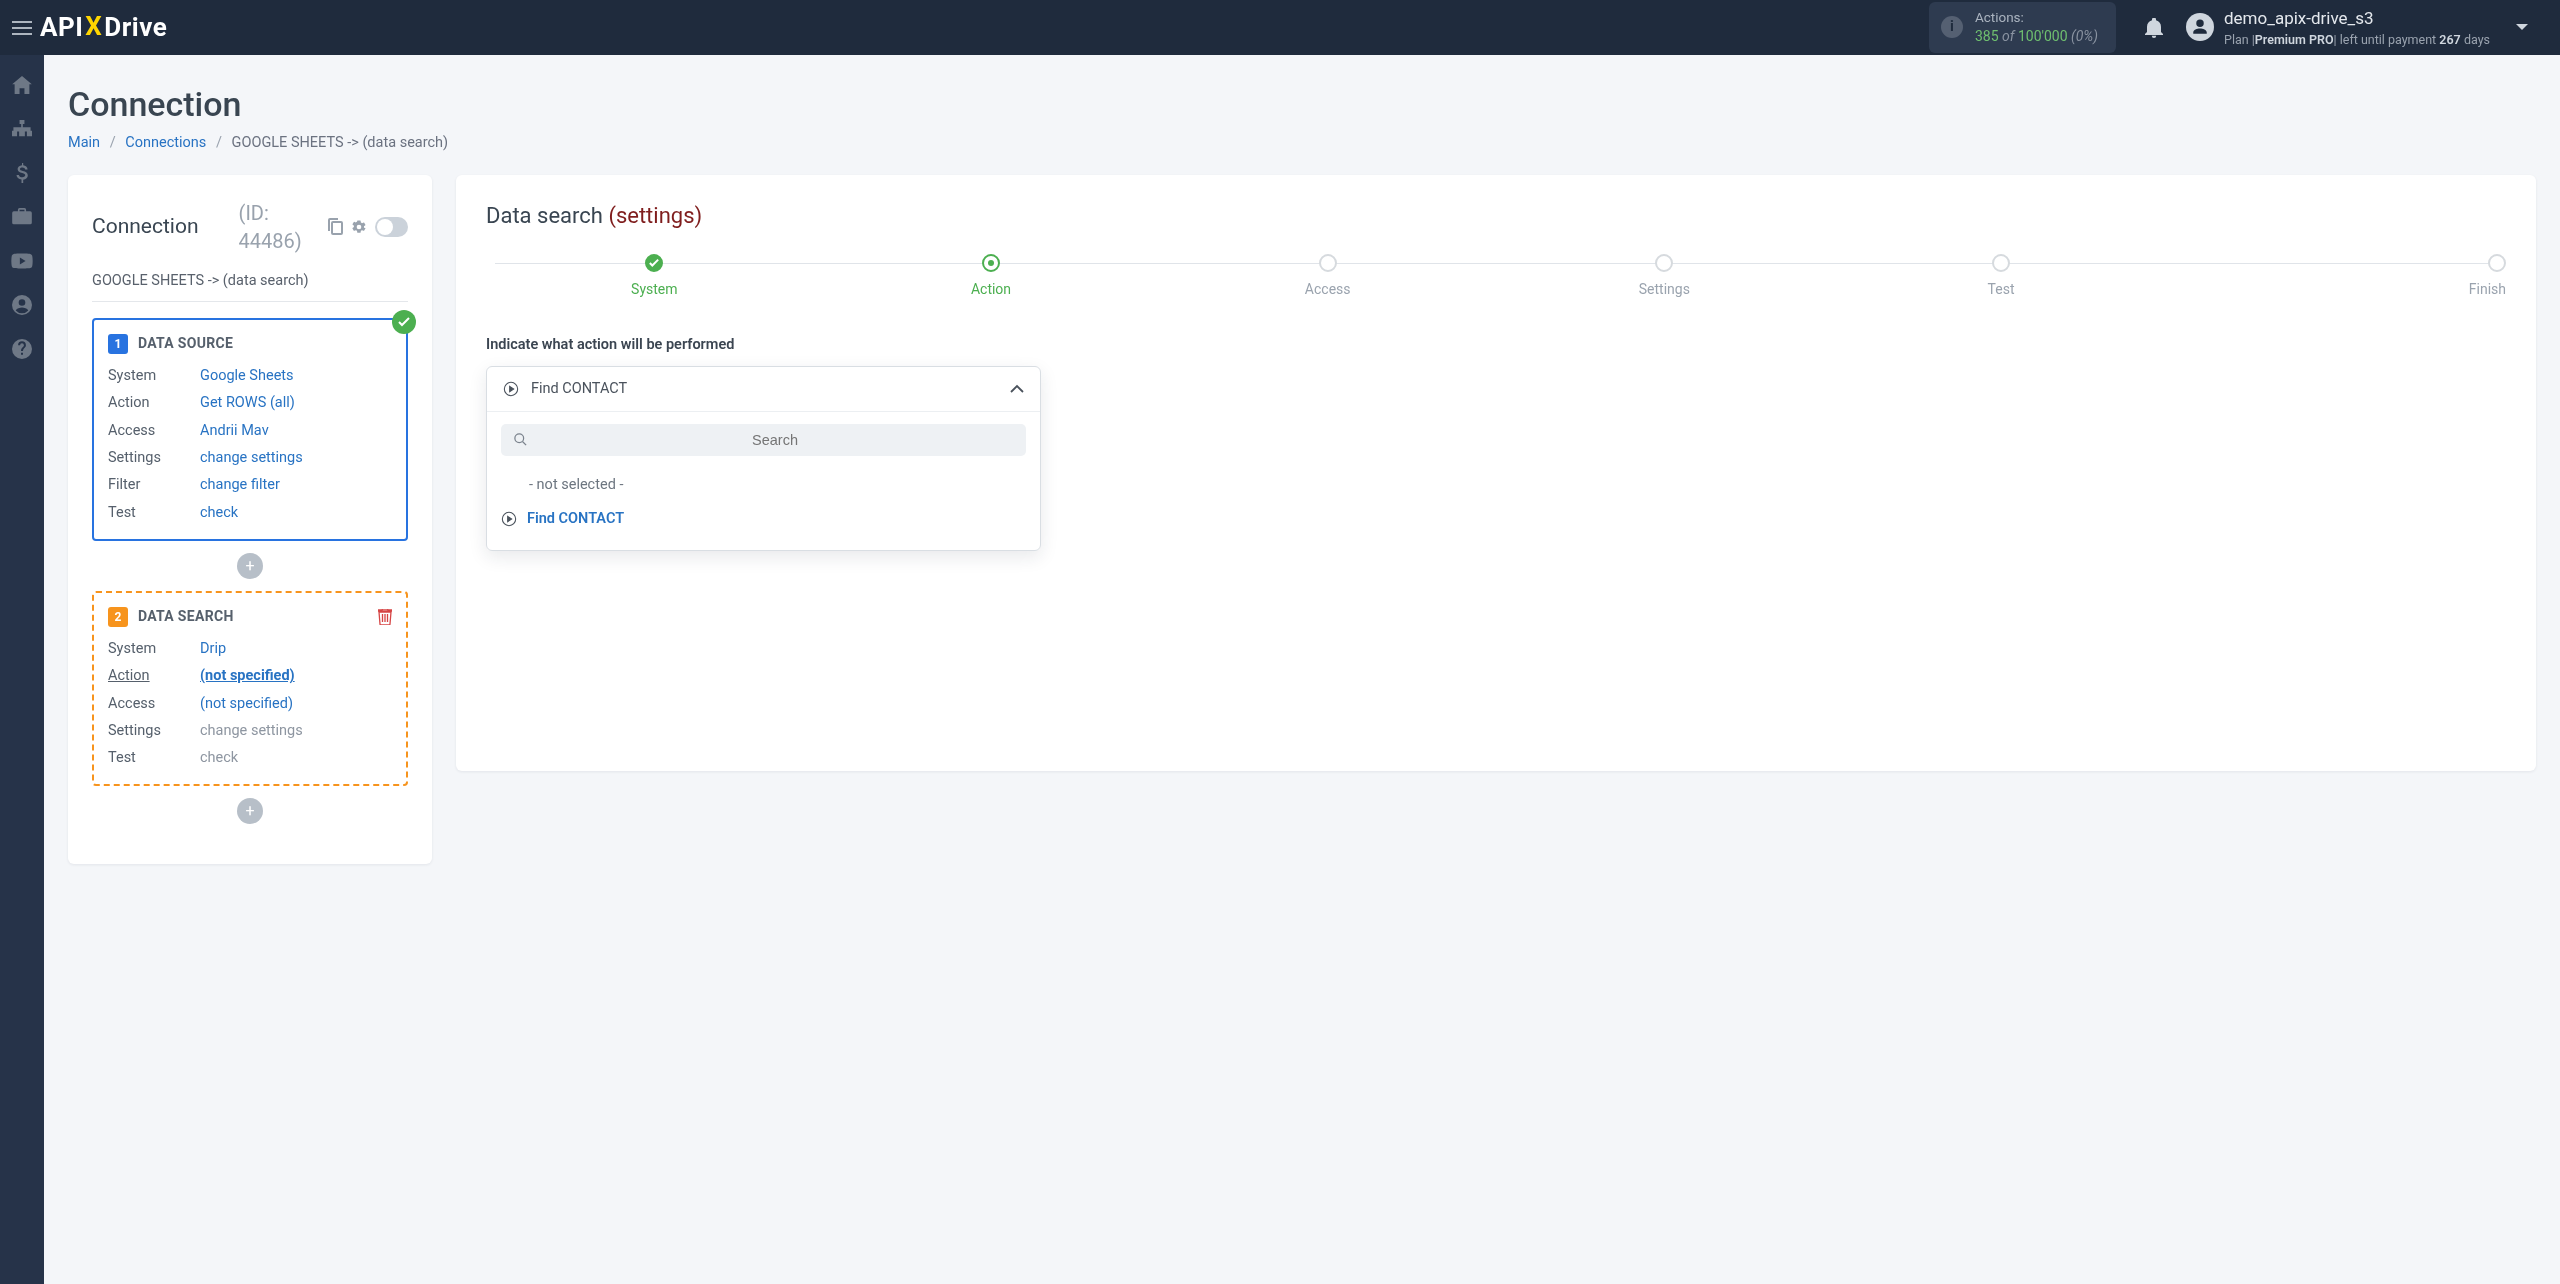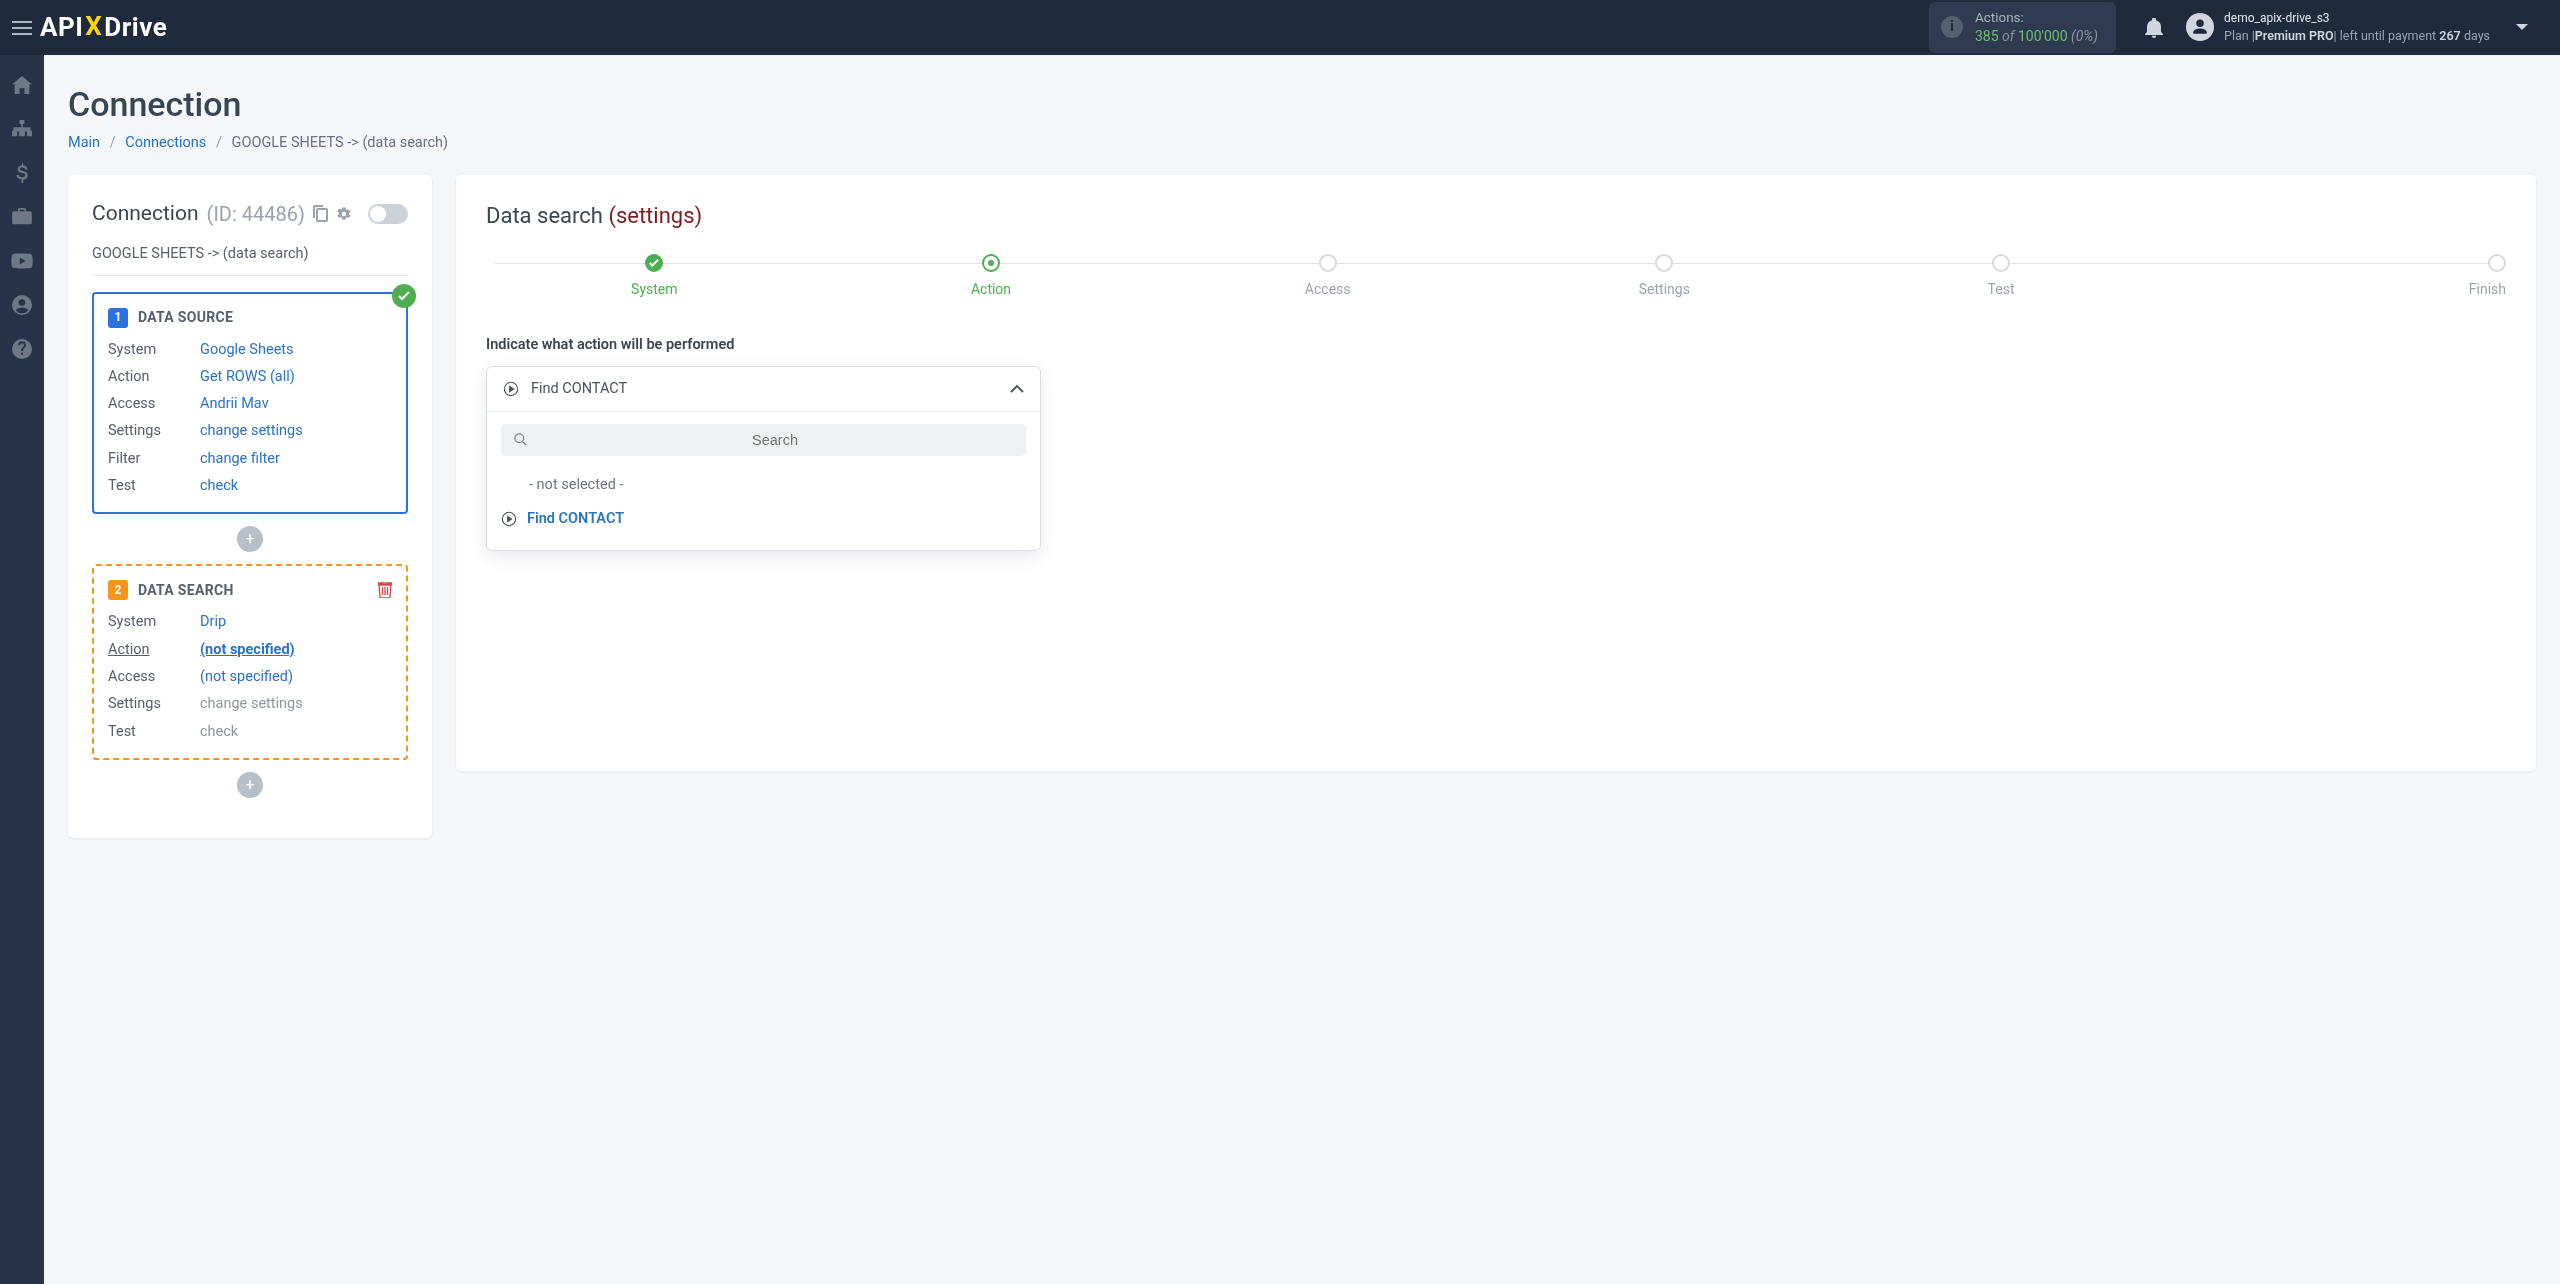--- a/index.html
+++ b/index.html
@@ -52,21 +52,21 @@
 .actions-pill .vals{font-size:14px;}
 .actions-pill .v1{color:#6fbf6f;}
 .actions-pill .of{color:#8a93a1;font-style:italic;}
 .actions-pill .v2{color:#6fbf6f;}
 .actions-pill .pct{color:#8a93a1;font-style:italic;}
 .bell{width:36px;display:flex;align-items:center;justify-content:center;margin-right:14px;cursor:pointer;}
 .bell svg{fill:#cfd6de;}
 .user-block{display:flex;align-items:center;gap:10px;color:#cfd6de;cursor:pointer;}
 .user-block .avatar{width:28px;height:28px;border-radius:50%;background:#cfd6de;display:flex;align-items:center;justify-content:center;}
 .user-block .avatar svg{fill:#1f2b3d;}
-.user-block .name{color:#e4e8ed;font-size:12px;}
+.user-block .name{color:#e4e8ed;font-size:17px;}
 .user-block .plan{color:#9aa3af;font-size:12.5px;}
 .user-block .plan b{color:#cfd6de;font-weight:600;}
 .chev{width:40px;display:flex;align-items:center;justify-content:center;margin-left:12px;}
 .chev svg{fill:#cfd6de;}
 
 
 .app{display:flex;min-height:calc(100vh - 55px);}
 .siderail{
   width:44px;
   background:var(--navy);
@@ -83,21 +83,21 @@
 .breadcrumb{margin-top:4px;font-size:14.5px;color:var(--text-muted);}
 .breadcrumb a{color:var(--link);}
 .breadcrumb .sep{margin:0 6px;color:#9aa3ae;}
 .columns{display:flex;gap:24px;margin-top:22px;align-items:flex-start;}
 
 
 .card{background:var(--card);border-radius:6px;box-shadow:0 1px 3px rgba(30,41,59,.08);}
 .left-card{width:364px;padding:24px 24px 28px;}
 .conn-hdr{display:flex;align-items:center;gap:8px;margin-bottom:16px;}
 .conn-hdr .ttl{font-size:21px;color:#394551;}
-.conn-hdr .idtxt{font-size:20px;color:#99a2ad;}
+.conn-hdr .idtxt{font-size:20px;color:#99a2ad;margin-left:32px;}
 .conn-hdr .ico{color:#99a2ad;}
 .toggle{width:40px;height:20px;border-radius:10px;background:#cbd2da;position:relative;margin-left:auto;}
 .toggle::after{content:"";position:absolute;left:2px;top:2px;width:16px;height:16px;border-radius:50%;background:#fff;}
 .conn-sub{font-size:14.5px;color:#59616c;padding-bottom:10px;border-bottom:1px solid #e4e7eb;margin-bottom:16px;}
 
 .block{border-radius:4px;padding:14px 14px 16px;position:relative;margin-top:0;}
 .block.src{border:2px solid #2873e0;}
 .block.search{border:2px dashed var(--orange);}
 .block .badge-ok{position:absolute;right:-10px;top:-10px;width:24px;height:24px;border-radius:50%;background:var(--green);display:flex;align-items:center;justify-content:center;}
 .block .badge-ok svg{fill:#fff;}

